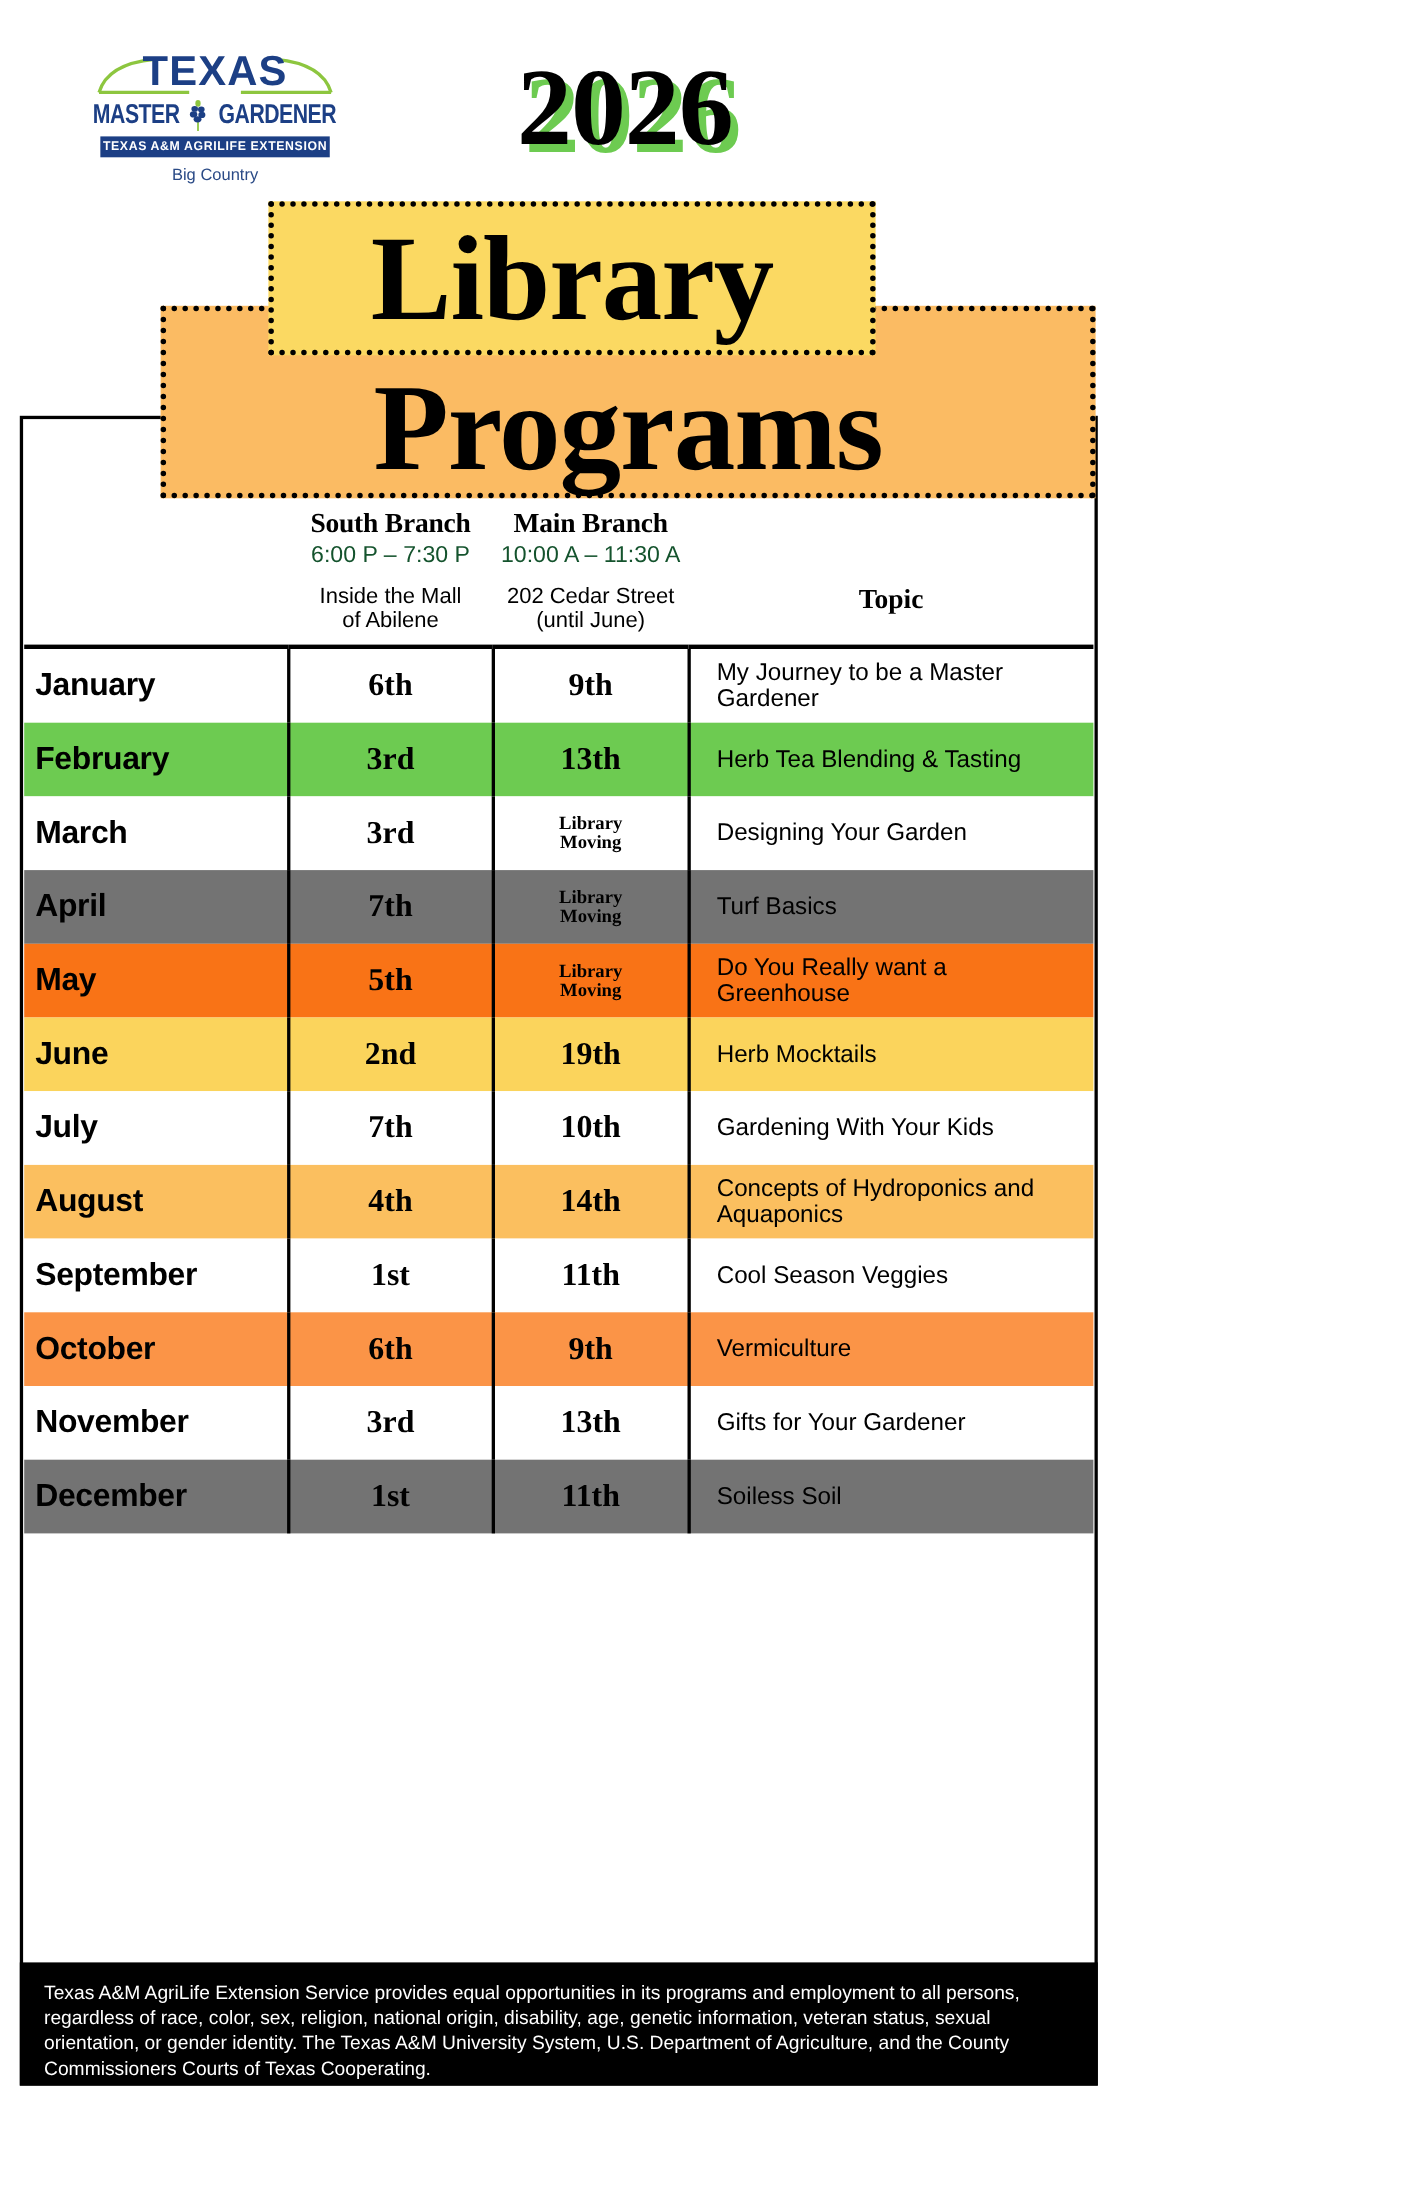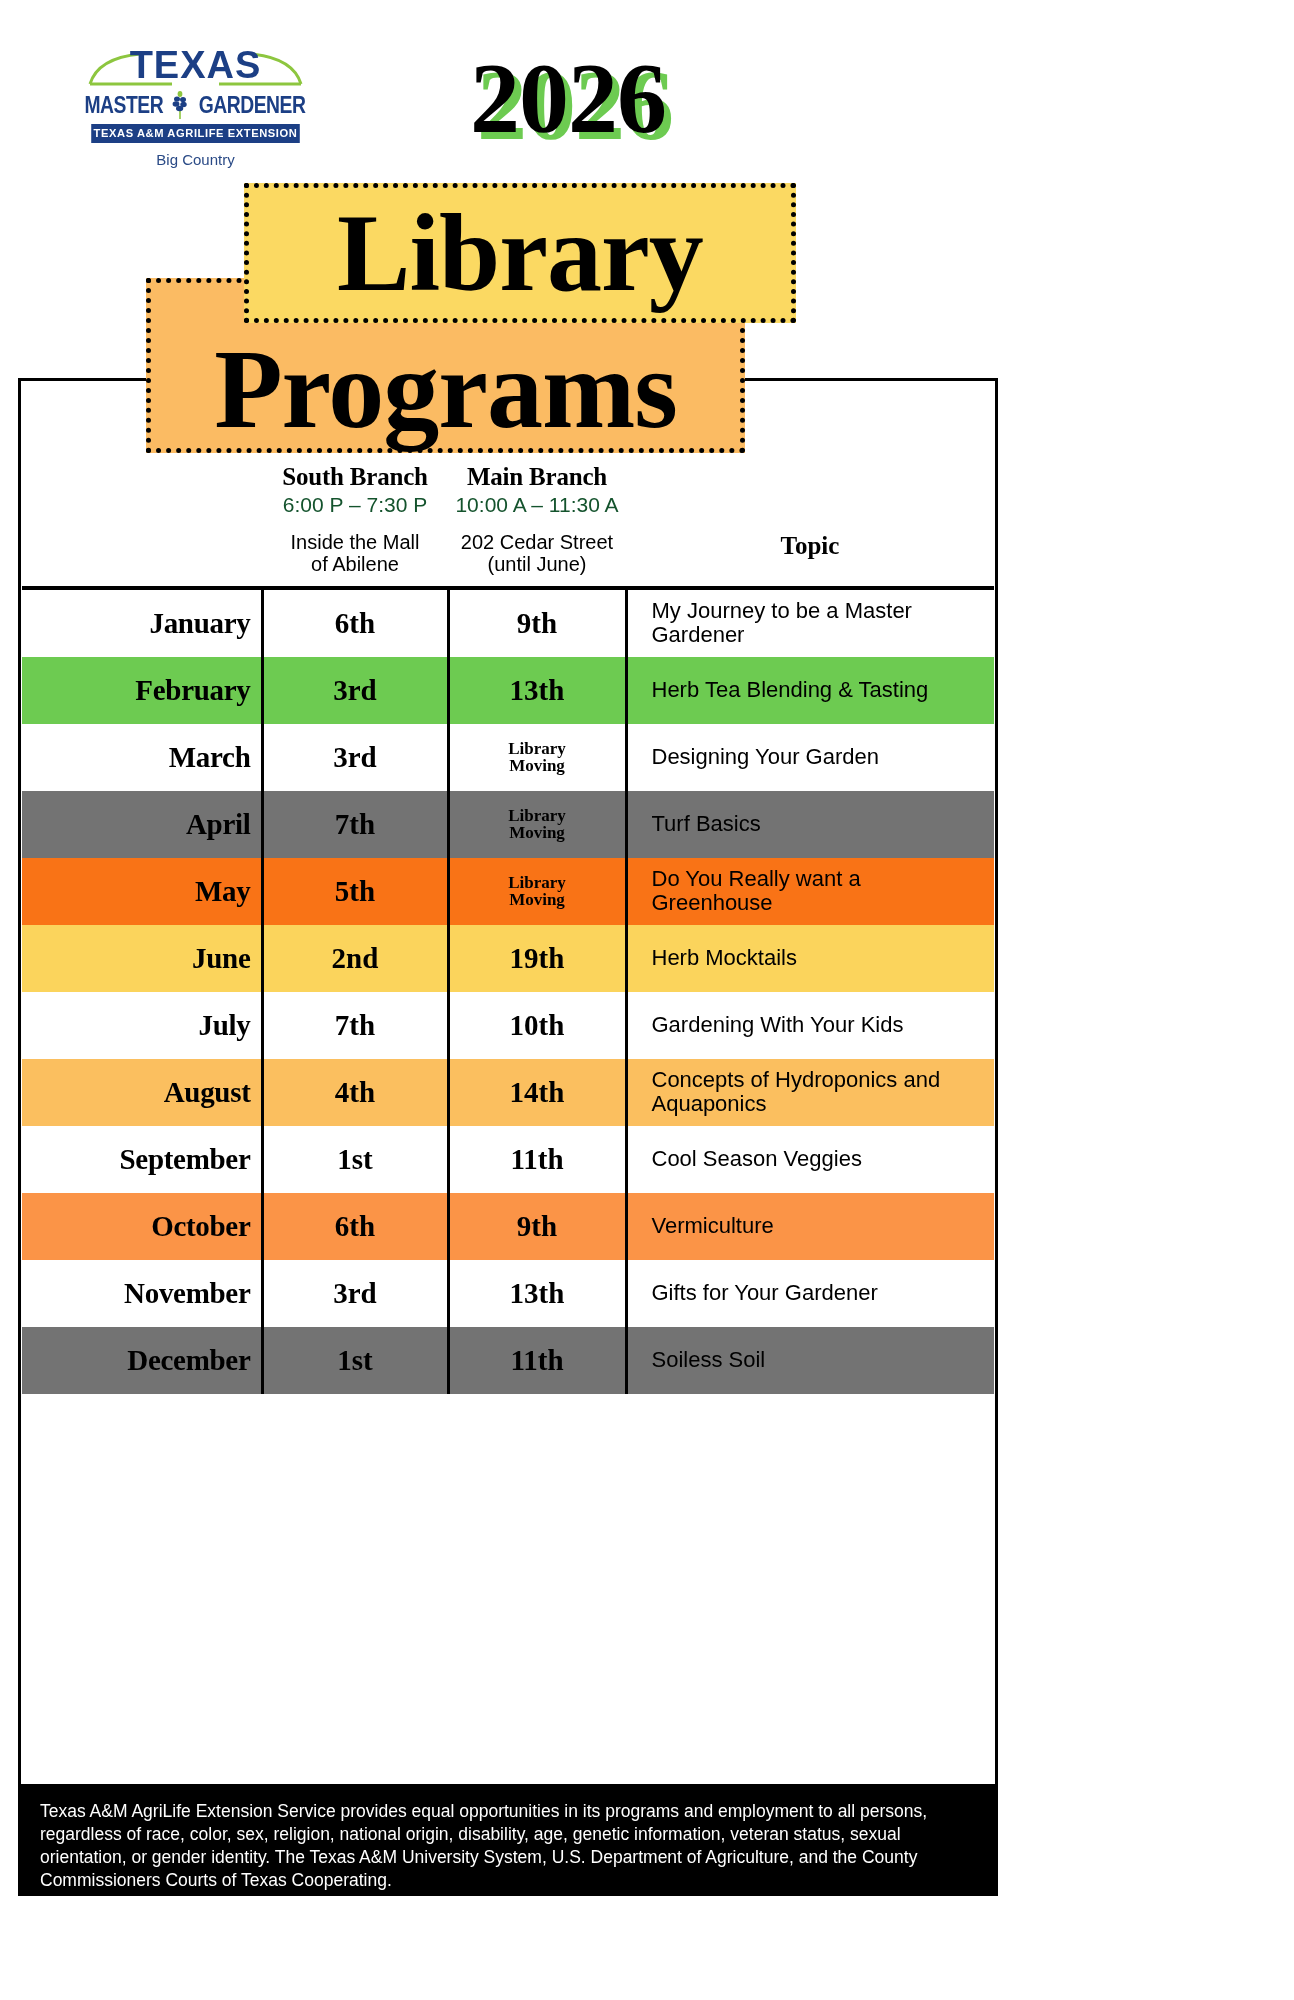--- a/index.html
+++ b/index.html
@@ -87,21 +87,21 @@
     left: 244px; top: 183px;
     width: 552px; height: 140px;
     background: #FBD962;
     border: 5px dotted #000000;
     z-index: 3;
     display: flex; align-items: center; justify-content: center;
   }
   .title-programs {
     position: absolute;
     left: 146px; top: 278px;
-    width: 599px; height: 175px;
+    width: 850px; height: 175px;
     background: #FBBB63;
     border: 5px dotted #000000;
     z-index: 2;
     display: flex; align-items: flex-end; justify-content: center;
   }
   .title-word {
     font-family: "Liberation Serif", serif;
     font-weight: bold;
     font-size: 110px;
     line-height: 0.95;
@@ -171,22 +171,22 @@
     border-top: 4px solid #000;
     height: 0; padding: 0;
   }
 
   tbody td {
     height: 67px;
     padding: 0 10px;
     vertical-align: middle;
   }
   td.month {
-    text-align: right;
-    font-family: Liberation Serif, serif;
+    text-align: left;
+    font-family: Liberation Sans, sans-serif;
     font-weight: bold;
     font-size: 29px;
     letter-spacing: -0.3px;
     border-right: 3px solid #000;
   }
   td.day {
     text-align: center;
     font-family: "Liberation Serif", serif;
     font-weight: bold;
     font-size: 29px;

